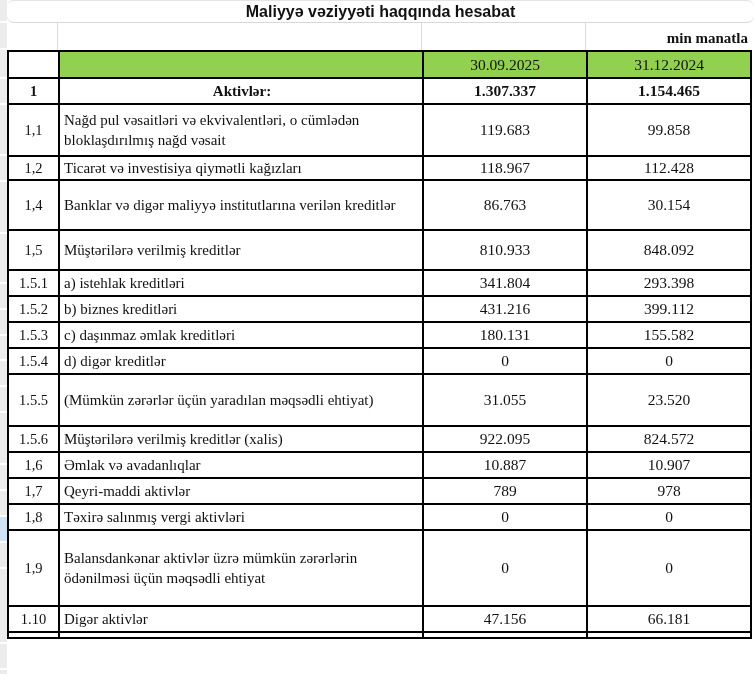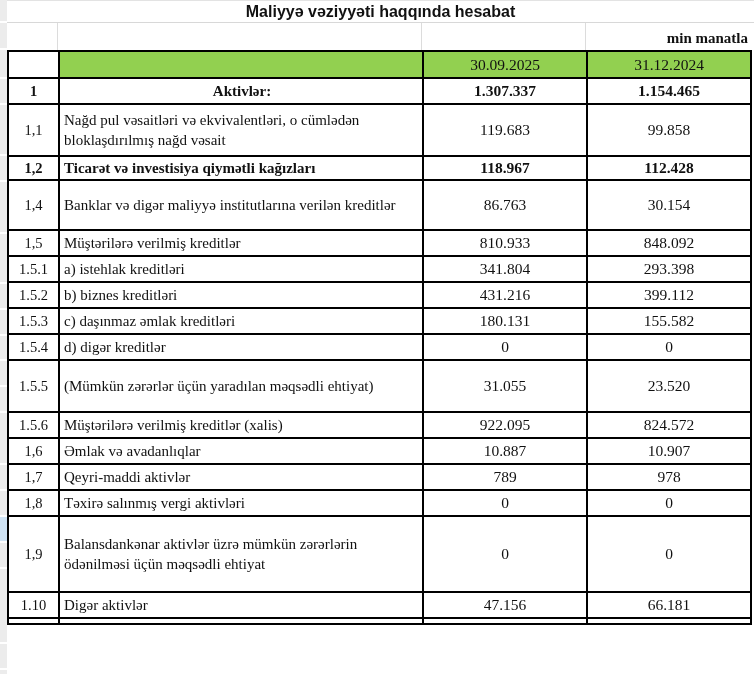--- a/index.html
+++ b/index.html
@@ -11,21 +11,21 @@
   }
   
   .gutter{width:7px;flex:0 0 7px;display:flex;flex-direction:column;background:#fff;}
   .gutter .seg{width:7px;background:#ececec;border-bottom:2px solid #fff;box-sizing:border-box;}
   
   .main{width:747px;flex:0 0 747px;display:flex;flex-direction:column;}
   .title-row{
     height:23px;box-sizing:border-box;display:flex;align-items:center;justify-content:center;
     border-top:1px solid #e3e3e3;border-bottom:1px solid #d8d8d8;
     font-family:"Liberation Sans","DejaVu Sans",sans-serif;
-    font-weight:bold;font-size:16px;
+    font-weight:bold;font-size:16px;border-radius:7px;
   }
   .unit-row{height:27px;box-sizing:border-box;display:flex;align-items:flex-end;}
   .unit-row .sp{box-sizing:border-box;height:100%;border-right:1px solid #dcdcdc;}
   .unit-row .sp.c1{width:51px;}
   .unit-row .sp.c2{width:364px;}
   .unit-row .sp.c3{width:164px;}
   .unit-row .unit-cell{
     flex:1;text-align:right;font-weight:bold;font-size:15px;padding:0 6px 3px 0;
   }
   
@@ -107,33 +107,33 @@
     <td class="desc">Aktivlər:</td>
     <td class="val">1.307.337</td>
     <td class="val">1.154.465</td>
   </tr>
           <tr style="height: 52px;">
     <td class="num">1,1</td>
     <td class="desc">Nağd pul vəsaitləri və  ekvivalentləri, o cümlədən bloklaşdırılmış nağd vəsait</td>
     <td class="val">119.683</td>
     <td class="val">99.858</td>
   </tr>
-          <tr style="height: 18px; font-weight: bold;">
+          <tr style="height: 18px;">
     <td class="num">1,2</td>
     <td class="desc">Ticarət və investisiya qiymətli kağızları</td>
     <td class="val">118.967</td>
     <td class="val">112.428</td>
   </tr>
           <tr style="height: 50px;">
     <td class="num">1,4</td>
     <td class="desc">Banklar və digər maliyyə institutlarına verilən kreditlər</td>
     <td class="val">86.763</td>
     <td class="val">30.154</td>
   </tr>
-          <tr style="height: 26px;">
+          <tr style="height: 40px;">
     <td class="num">1,5</td>
     <td class="desc">Müştərilərə verilmiş kreditlər</td>
     <td class="val">810.933</td>
     <td class="val">848.092</td>
   </tr>
           <tr style="height: 26px;">
     <td class="num">1.5.1</td>
     <td class="desc">a) istehlak kreditləri</td>
     <td class="val">341.804</td>
     <td class="val">293.398</td>

